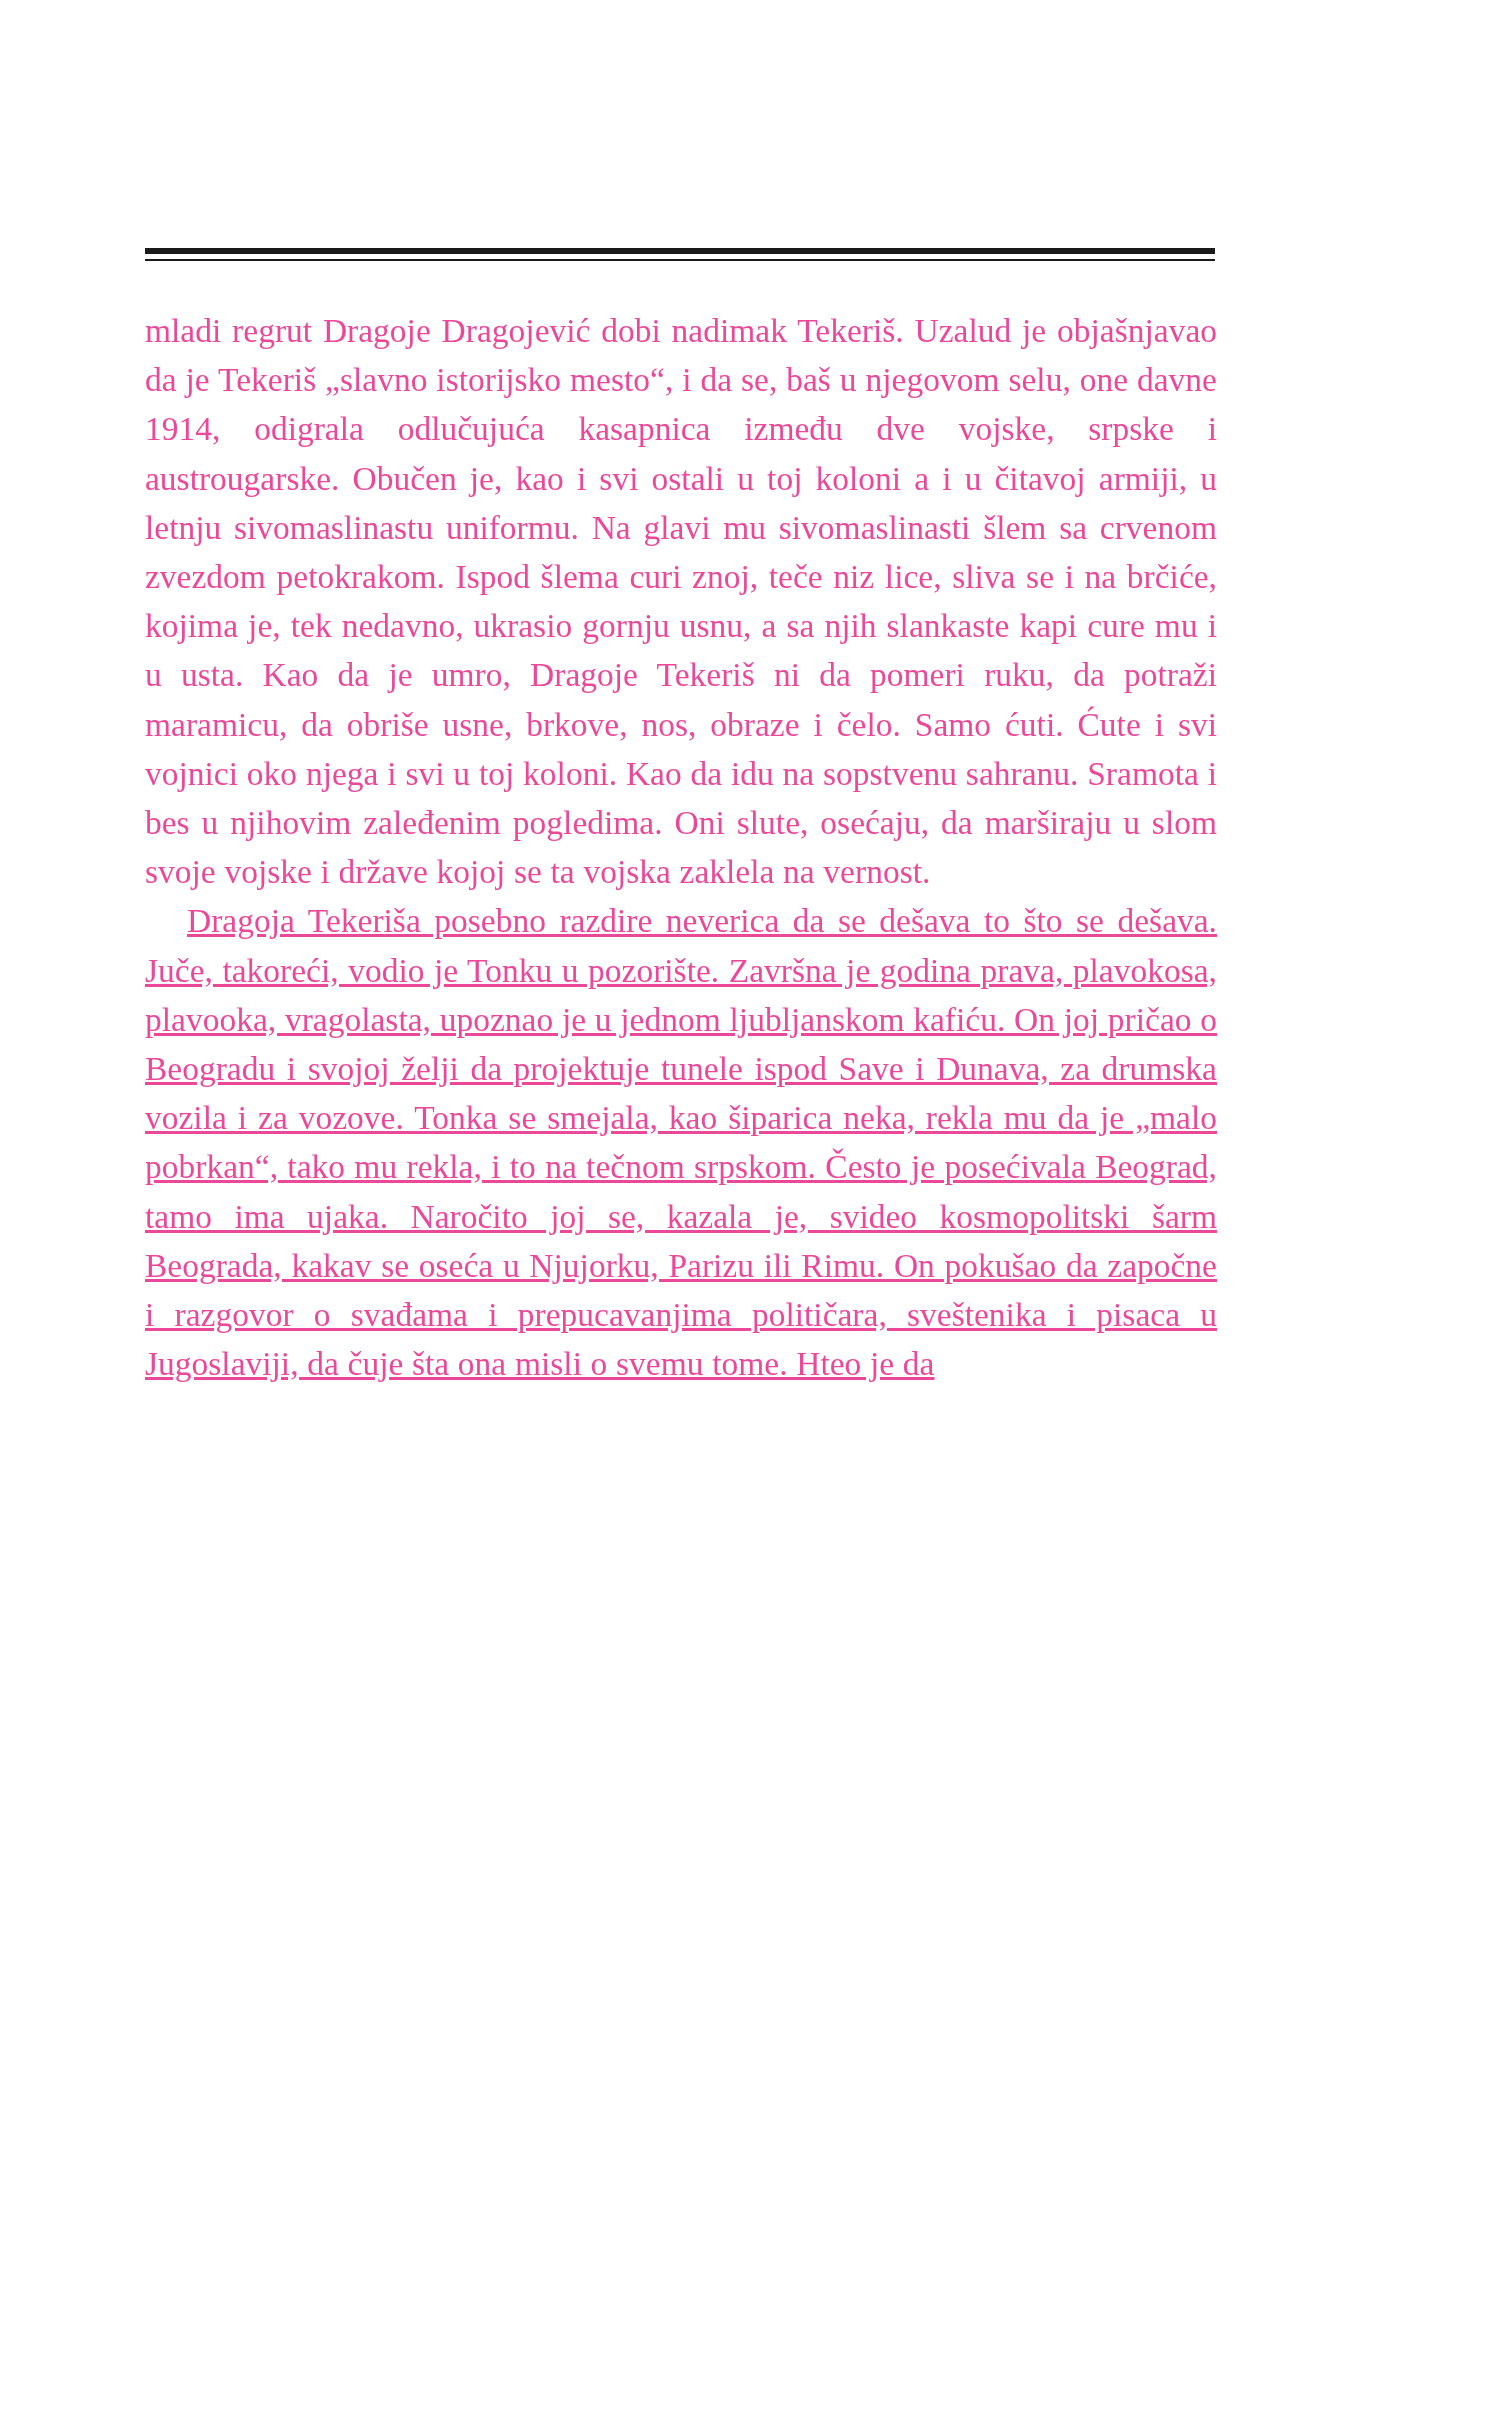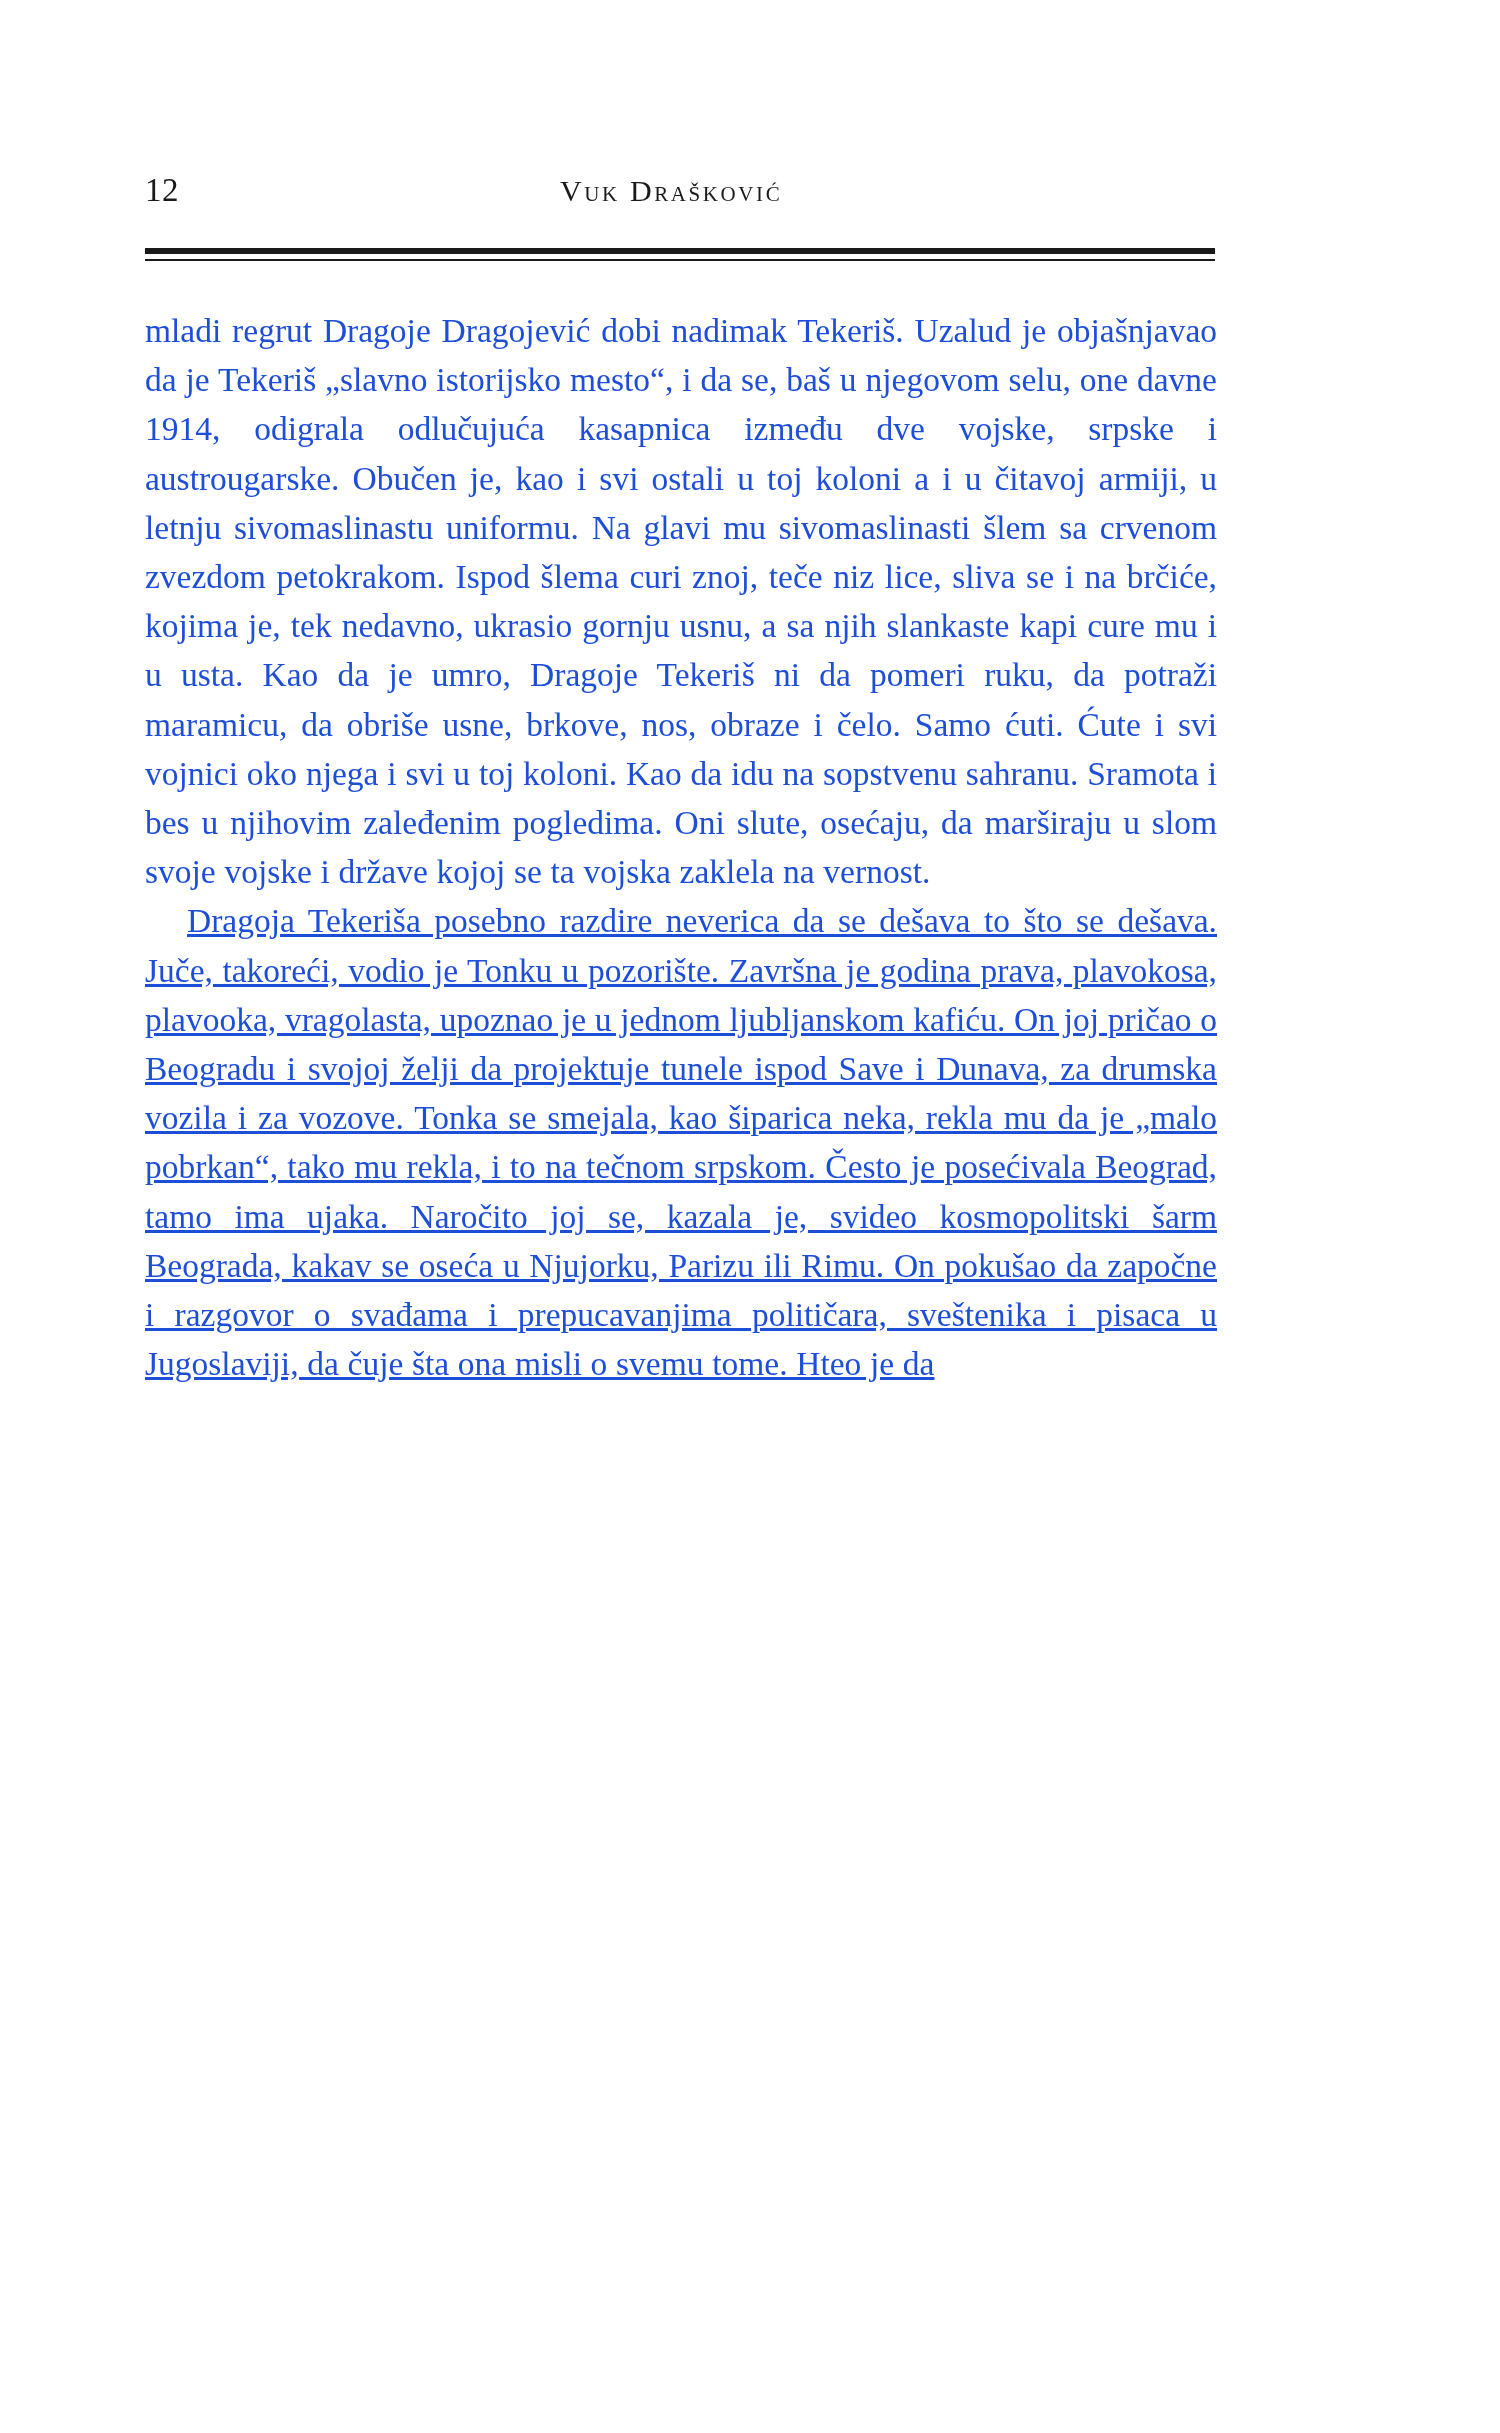--- a/index.html
+++ b/index.html
@@ -87,41 +87,37 @@
     top: 306px;
     width: 1072px;
   }
 
   .para {
     margin: 0;
     font-size: 33.5px;
     line-height: 49.2px;
     text-align: justify;
     text-justify: inter-word;
-    color: #1d4ed8;
+    color: #ec4899;
     hyphens: none;
     word-spacing: 0.3px;
   }
   .para.indent {
     text-indent: 42px;
   }
   .para + .para {
     margin-top: 0;
     text-decoration: underline;
   }
 </style>
 </head>
 <body>
 
 <div class="page">
 
-  <div class="header">
-    <div class="folio">12</div>
-    <div class="running-head">Vuk Drašković</div>
-  </div>
 
   <div class="rule-group">
     <div class="rule-thick"></div>
     <div class="rule-gap"></div>
     <div class="rule-thin"></div>
   </div>
 
   <div class="body-block">
     <p class="para">mladi regrut Dragoje Dragojević dobi nadimak Tekeriš. Uzalud je objašnjavao da je Tekeriš „slavno istorijsko mesto“, i da se, baš u njegovom selu, one davne 1914, odigrala odlučujuća kasapnica između dve vojske, srpske i austrougarske. Obučen je, kao i svi ostali u toj koloni a i u čitavoj armiji, u letnju sivomaslinastu uniformu. Na glavi mu sivomaslinasti šlem sa crvenom zvezdom petokrakom. Ispod šlema curi znoj, teče niz lice, sliva se i na brčiće, kojima je, tek nedavno, ukrasio gornju usnu, a sa njih slankaste kapi cure mu i u usta. Kao da je umro, Dragoje Tekeriš ni da pomeri ruku, da potraži maramicu, da obriše usne, brkove, nos, obraze i čelo. Samo ćuti. Ćute i svi vojnici oko njega i svi u toj koloni. Kao da idu na sopstvenu sahranu. Sramota i bes u njihovim zaleđenim pogledima. Oni slute, osećaju, da marširaju u slom svoje vojske i države kojoj se ta vojska zaklela na vernost.</p>
     <p class="para indent">Dragoja Tekeriša posebno razdire neverica da se dešava to što se dešava. Juče, takoreći, vodio je Tonku u pozorište. Završna je godina prava, plavokosa, plavooka, vragolasta, upoznao je u jednom ljubljanskom kafiću. On joj pričao o Beogradu i svojoj želji da projektuje tunele ispod Save i Dunava, za drumska vozila i za vozove. Tonka se smejala, kao šiparica neka, rekla mu da je „malo pobrkan“, tako mu rekla, i to na tečnom srpskom. Često je posećivala Beograd, tamo ima ujaka. Naročito joj se, kazala je, svideo kosmopolitski šarm Beograda, kakav se oseća u Njujorku, Parizu ili Rimu. On pokušao da započne i razgovor o svađama i prepucavanjima političara, sveštenika i pisaca u Jugoslaviji, da čuje šta ona misli o svemu tome. Hteo je da</p>

